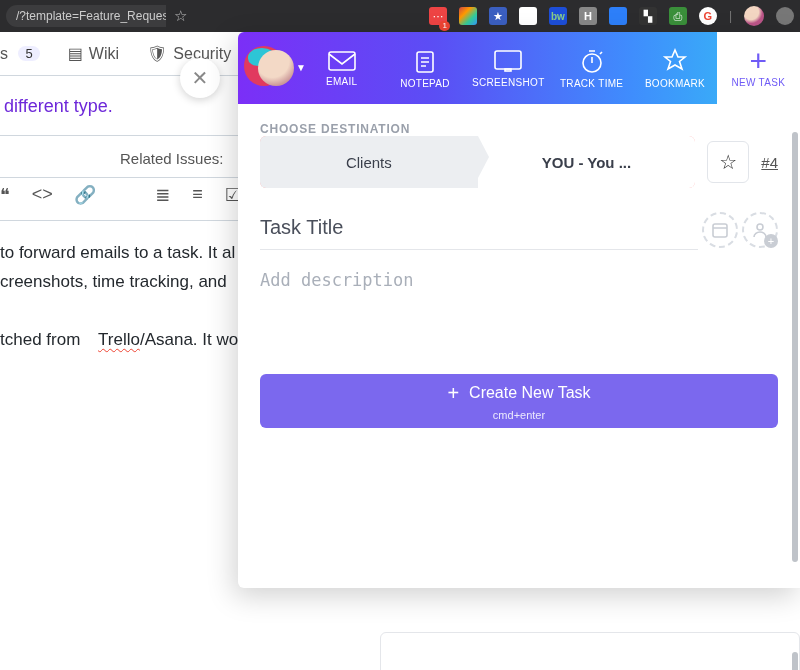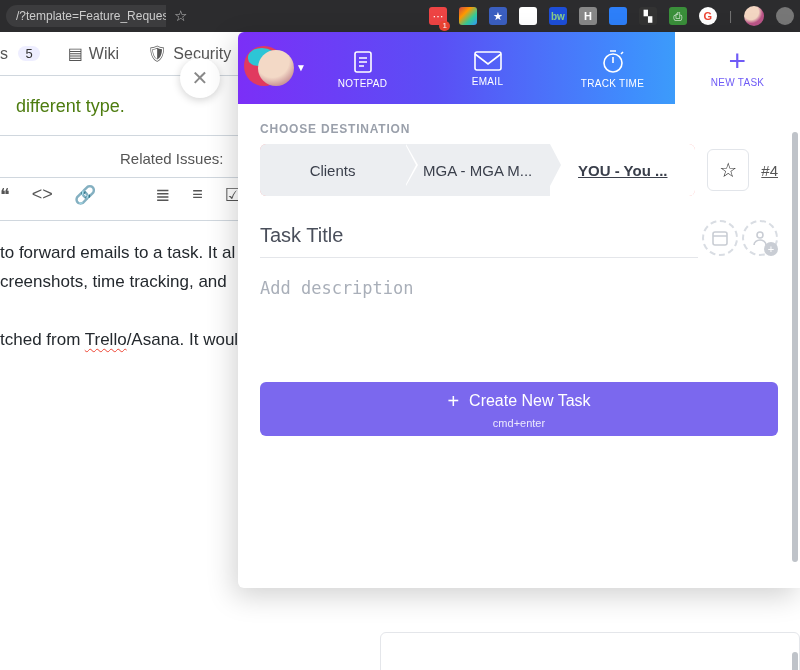--- a/index.html
+++ b/index.html
@@ -20,55 +20,55 @@
   .ext-ic.printer{background:#3a8f3a;} .ext-ic.g{background:#fff;color:#e43;border-radius:50%;font-weight:bold;}
   .badge { position:absolute; bottom:-6px; right:-3px; background:#e43; color:#fff; font-size:8px; border-radius:6px; padding:0 3px; line-height:10px;}
   .avatar-sm { width:20px;height:20px;border-radius:50%;background:radial-gradient(circle at 35% 30%,#f3d6c2 40%,#b58 60%); }
   .grey-dot{width:18px;height:18px;border-radius:50%;background:#777;}
 
   
   .page { position:absolute; top:32px; left:0; width:800px; height:638px; background:#fff; color:#24292e; }
   .page-row1 { display:flex; gap:28px; align-items:center; padding:12px 0 12px 0; font-size:16px; color:#555;}
   .page-row1 .item { display:flex; align-items:center; gap:6px; }
   .page-row1 .count{ background:#eef;color:#333;border-radius:10px;padding:0 7px;font-size:13px;}
-  .blue-line { color:#4d7c0f; font-size:18px; padding:20px 0 18px 16px;}
+  .blue-line { color:#6d28d9; font-size:18px; padding:20px 0 18px 4px;}
   .hr{border:none;border-top:1px solid #d0d7de;width:100%;}
   .related { text-align:left; padding:14px 0 10px 0; font-size:15px; color:#555; margin-left:120px;}
   .fmt-row { display:flex; gap:22px; padding:6px 0 14px 0; color:#555; font-size:18px;}
   .fmt-row span{display:inline-block;}
   .para { font-size:17px; color:#24292e; line-height:1.7; padding:18px 0;}
-  .trello { text-decoration:underline wavy #e43 1px; text-underline-offset:3px;}
+  .trello { text-decoration:underline wavy #e43 1px; text-underline-offset:3px;margin-left:13px;}
   .page-inner{ padding-left:0; max-width:380px; }
 
   
   .close-circle { position:absolute; top:58px; left:180px; width:40px; height:40px; border-radius:50%; background:#fff; box-shadow:0 2px 8px rgba(0,0,0,.18); display:flex;align-items:center;justify-content:center;color:#888;font-size:20px;}
 
   
   .panel { position:absolute; top:32px; right:0; width:562px; height:556px; background:#fff; border-radius:6px 0 0 6px; box-shadow:-4px 8px 28px rgba(0,0,0,.18); display:flex; flex-direction:column; overflow:hidden;}
   .panel-header { height:72px; background:linear-gradient(90deg,#7b2ff7 0%,#5b4ef5 35%,#3f8dfd 70%,#34c5f3 100%); display:flex; align-items:stretch; }
   .ph-avatar { width:62px; display:flex; align-items:center; justify-content:center; position:relative;}
   .ph-avatar .back{position:absolute;width:40px;height:40px;border-radius:50%;background:#e13a5f;left:6px;top:14px;}
   .ph-avatar .hat{position:absolute;width:28px;height:18px;background:#2dc5d6;border-radius:50% 50% 40% 40%;left:10px;top:16px;z-index:2;}
   .ph-avatar .face{position:absolute;width:36px;height:36px;border-radius:50%;background:radial-gradient(circle at 40% 30%,#f3d9c6 50%,#c99 75%);left:20px;top:18px;z-index:3;}
   .ph-avatar .caret{position:absolute;right:-6px;top:30px;color:#fff;font-size:10px;z-index:4;}
   .ph-items { flex:1; display:flex; }
   .ph-item { flex:1; display:flex; flex-direction:column; align-items:center; justify-content:center; gap:4px; color:#fff; font-size:10px; letter-spacing:.3px;}
   .ph-item svg{stroke:#fff;fill:none;stroke-width:1.6;}
   .ph-item.active{ background:#fff; color:#6f5bf6; }
   .ph-item .plus{font-size:30px;line-height:24px;color:#6f5bf6;font-weight:300;}
 
   .panel-body { padding:18px 22px 0 22px; flex:1; }
-  .choose { font-size:12px; letter-spacing:.8px; color:#9aa0ab; font-weight:600; margin-bottom:8px;}
+  .choose { font-size:12px; letter-spacing:.8px; color:#9aa0ab; font-weight:600; margin-bottom:0;}
   .dest-row { display:flex; align-items:center; gap:12px; margin-bottom:22px;}
   .dots3 { position:absolute; right:140px; top:114px; color:#555; letter-spacing:2px; font-size:16px; font-weight:bold;}
   .breadcrumb { flex:1; height:52px; background:#fca5a5; border-radius:6px; display:flex; overflow:hidden; position:relative;}
   .crumb { flex:1; display:flex; align-items:center; justify-content:center; font-size:15px; color:#3a3f4b; position:relative; background:#eceef1;}
   .crumb:not(:last-child)::after{ content:""; position:absolute; right:-11px; top:0; width:0;height:0; border-top:21px solid transparent;border-bottom:21px solid transparent;border-left:11px solid #eceef1; z-index:2;}
   .crumb:not(:last-child)::before{ content:""; position:absolute; right:-13px; top:0; width:0;height:0;border-top:21px solid transparent;border-bottom:21px solid transparent;border-left:12px solid #fff;z-index:1;}
-  .crumb:last-child{ background:#fff; font-weight:700;text-decoration:underline;}
+  .crumb:last-child{ background:#fff; font-weight:700;}
   .crumb:nth-child(2)::after{border-left-color:#eceef1;}
   .starbox { width:42px;height:42px;border:1px solid #e2e5ea;border-radius:6px;display:flex;align-items:center;justify-content:center;font-size:20px;color:#333;}
   .hashnum { font-size:15px; color:#555; text-decoration:underline;}
 
   .title-row{ display:flex; align-items:center; gap:4px; margin-bottom:6px;}
   .title-input { flex:1; border:none; border-bottom:1px solid #e4e6ea; font-size:20px; padding:6px 0 10px 0; color:#333; outline:none;}
   .title-input::placeholder{color:#4a4f5b;}
   .ghost-circle{ width:36px;height:36px;border:2px dashed #d9dde3;border-radius:50%;display:flex;align-items:center;justify-content:center;color:#c9cdd4;position:relative;}
   .ghost-circle.assn::after{content:"+";position:absolute;right:-2px;bottom:-2px;width:14px;height:14px;border-radius:50%;background:#c9cdd4;color:#fff;font-size:11px;display:flex;align-items:center;justify-content:center;}
   .desc-input{ width:100%; border:none; font-size:17px; color:#c2410c; padding:14px 0 40px 0; outline:none; resize:none;}
@@ -155,63 +155,73 @@
 <div class="panel">
   <div class="panel-header">
     <div class="ph-avatar">
       <div class="back"></div>
         <div class="hat"></div>
         <div class="face"></div>
         <span class="caret">▼</span>
     </div>
     <div class="ph-items">
       <div class="ph-item">
+        <svg width="30" height="22">
+            <rect x="2" y="2" width="26" height="18" rx="2"></rect>
+            <path d="M2 4l13 10L28 4"></path>
+          </svg>
+        <span>EMAIL</span>
+      </div>
+      <div class="ph-item">
         <svg width="24" height="26">
             <rect x="4" y="4" width="16" height="20" rx="2"></rect>
             <line x1="8" y1="10" x2="16" y2="10"></line>
             <line x1="8" y1="14" x2="16" y2="14"></line>
             <line x1="8" y1="18" x2="13" y2="18"></line>
           </svg>
         <span>NOTEPAD</span>
       </div>
       <div class="ph-item">
-        <svg width="30" height="22">
+        <svg width="30" height="24">
             <rect x="2" y="2" width="26" height="18" rx="2"></rect>
-            <path d="M2 4l13 10L28 4"></path>
-          </svg>
-        <span>EMAIL</span>
+            <rect x="12" y="20" width="6" height="2"></rect>
+          </svg>
+        <span>SCREENSHOT</span>
       </div>
       <div class="ph-item">
         <svg width="26" height="26">
             <circle cx="13" cy="15" r="9"></circle>
             <line x1="13" y1="15" x2="13" y2="9"></line>
             <line x1="10" y1="3" x2="16" y2="3"></line>
             <line x1="21" y1="6" x2="23" y2="4"></line>
           </svg>
         <span>TRACK TIME</span>
+      </div>
+      <div class="ph-item">
+        <svg width="26" height="26">
+            <path d="M13 2l3 7h7l-5.5 4.5L20 21l-7-4-7 4 2.5-7.5L3 9h7z"></path>
+          </svg>
+        <span>BOOKMARK</span>
       </div>
       <div class="ph-item active">
         <span class="plus">+</span>
         <span>NEW TASK</span>
       </div>
     </div>
   </div>
 
   <div class="panel-body">
     <div class="choose">CHOOSE DESTINATION</div>
     <span class="dots3">●●●</span>
     <div class="dest-row">
       <div class="breadcrumb">
         <div class="crumb">
             <span>Clients</span>
           </div>
         <div class="crumb">
-            <span>MGA - MGA M...</span>
-          </div>
-        <div class="crumb">
             <span>YOU - You ...</span>
           </div>
       </div>
       <div class="starbox">
           <span>☆</span>
         </div>
       <span class="hashnum">#4</span>
     </div>
 
     <div class="title-row">

